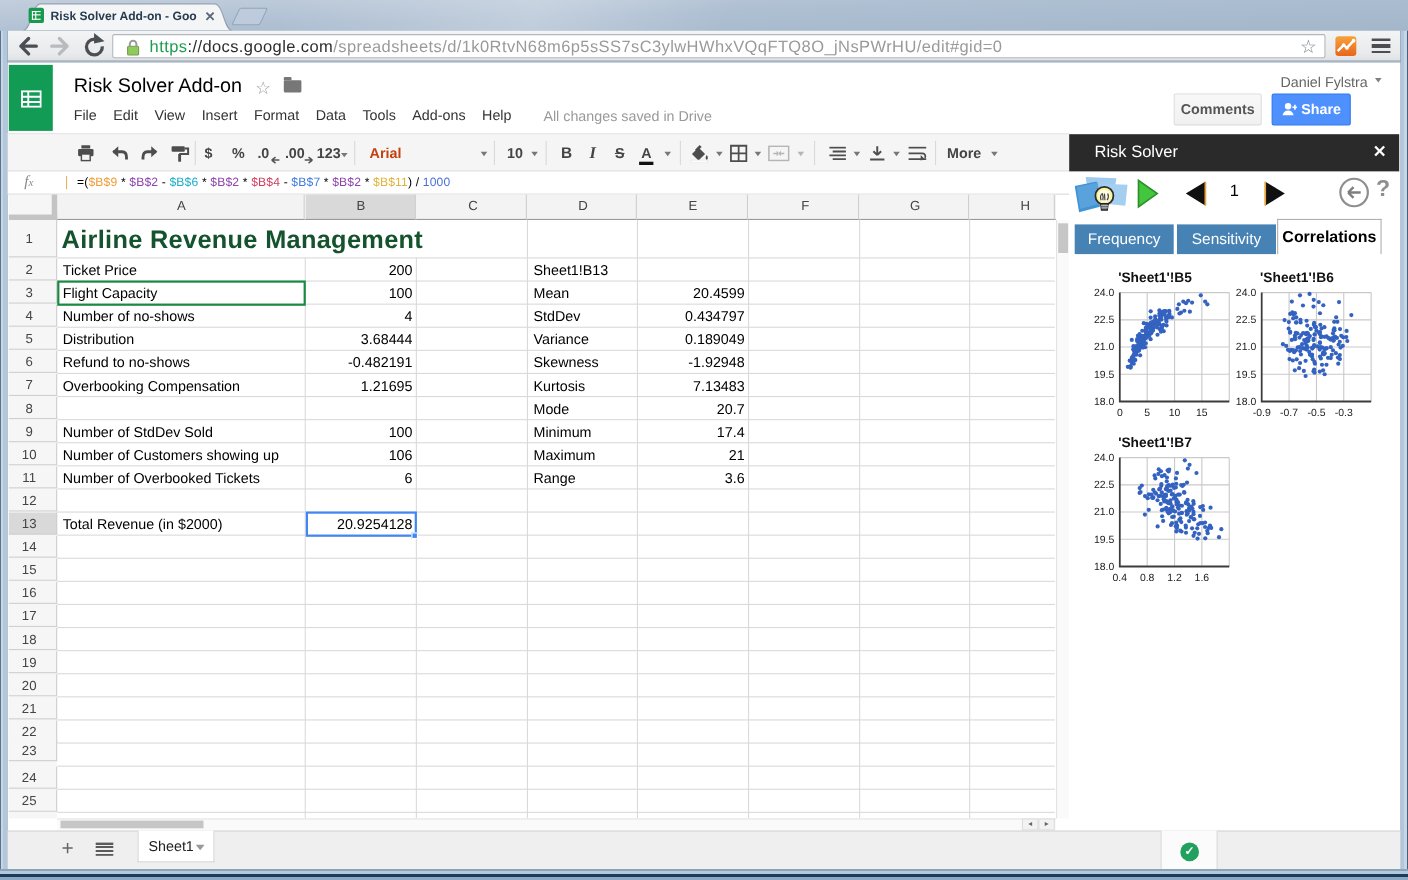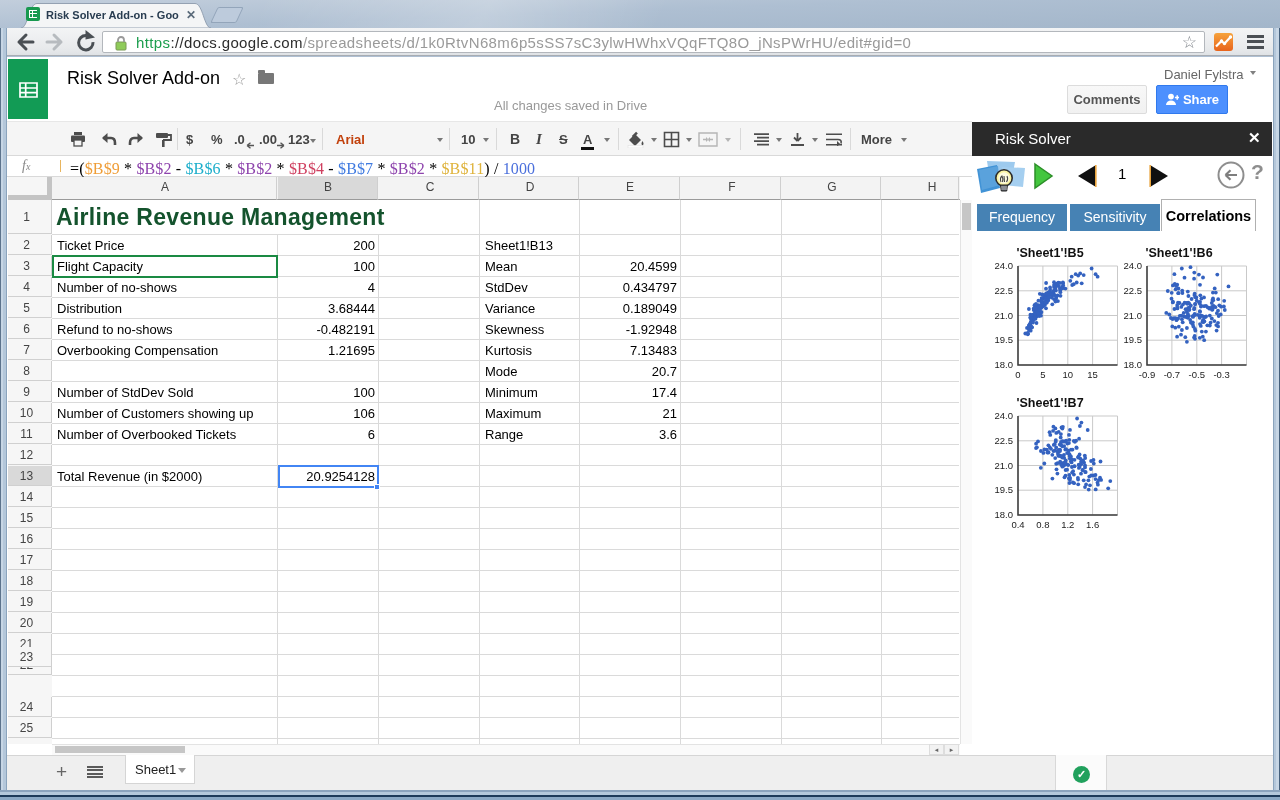--- a/index.html
+++ b/index.html
@@ -51,21 +51,21 @@
 #shareico{position:absolute;left:1158px;top:36px;width:14px;height:12px}
 
 #toolbar{position:absolute;left:7px;top:121px;width:965px;height:35px;background:#f5f5f5;border-top:1px solid #e7e7e7;border-bottom:1px solid #d9d9d9}
 #toolbar .tsep{position:absolute;top:6px;width:1px;height:22px;background:#d9d9d9}
 #toolbar .tt{position:absolute;top:0;height:35px;line-height:35px;font-size:13px;font-weight:bold;color:#444}
 #toolbar .arrow{position:absolute;top:16px;border:3.5px solid transparent;border-top:4px solid #777}
 
 #fbar{position:absolute;left:7px;top:156px;width:965px;height:21px;background:#fff;border-bottom:1px solid #d9d9d9}
 #fx{position:absolute;left:15px;top:2px;font-family:"Liberation Serif",serif;font-style:italic;font-size:14px;color:#888}
 #fsep{position:absolute;left:53px;top:4px;width:1px;height:12px;background:#e8b55f}
-#formula{position:absolute;left:63px;top:4px;font-family:Liberation Serif, serif;font-size:16px;letter-spacing:.15px;color:#000;white-space:pre}
+#formula{position:absolute;left:63px;top:4px;font-family:Liberation Sans, sans-serif;font-size:11px;letter-spacing:.15px;color:#000;white-space:pre}
 
 #corner{position:absolute;left:8px;top:177px;width:39px;height:18px;background:#f6f6f6}
 #fvbar{position:absolute;left:47px;top:177px;width:5px;height:22px;background:#c4c4c4}
 #fhbar{position:absolute;left:8px;top:195px;width:44px;height:5px;background:#c4c4c4}
 #colheadrow{position:absolute;left:52px;top:177px;width:908px;height:23px;background:#f3f3f3;border-bottom:1px solid #a5a5a5}
 .ch{position:absolute;top:177px;height:23px;background:#f3f3f3;border-right:1px solid #cfcfcf;border-bottom:1px solid #9a9a9a}
 .ch.sel{background:#d9d9d9}
 .chl{position:absolute;top:180px;width:40px;text-align:center;font-size:12px;color:#444}
 .rh{position:absolute;left:8px;width:44px;background:#f6f6f6;border-bottom:1px solid #d0d0d0;border-right:1px solid #cfcfcf;text-align:center;padding-right:6px;font-size:12px;color:#444}
 .rh.sel{background:#d9d9d9}
@@ -138,20 +138,21 @@
 <div id="bborder"></div>
 <div id="app">
  <div id="applogo">
       <svg width="19" height="16" xmlns="http://www.w3.org/2000/svg">
         <path d="M1 1 h17 v14 h-17 z M1 6 h17 M1 10.7 h17 M6.7 1 v14" stroke="#fff" stroke-width="1.7" fill="none"></path>
       </svg>
     </div>
  <div id="doctitle">Risk Solver Add-on</div>
  <div id="star2">☆</div>
  <div id="folder"></div>
+ <div id="menus"><span>File</span><span>Edit</span><span>View</span><span>Insert</span><span>Format</span><span>Data</span><span>Tools</span><span>Add-ons</span><span>Help</span></div>
  <div id="saved">All changes saved in Drive</div>
  <div id="uname">Daniel Fylstra</div>
  <div id="commentsbtn">Comments</div>
  <div id="sharebtn">Share</div>
  <svg id="shareico" width="15" height="13" xmlns="http://www.w3.org/2000/svg">
       <circle cx="6" cy="3.6" r="2.9" fill="#fff"></circle>
       <path d="M1 12 a5 4.6 0 0 1 10 0 Z" fill="#fff"></path>
       <path d="M12.2 2.2 v4.6 M9.9 4.5 h4.6" stroke="#fff" stroke-width="1.5"></path>
     </svg>
 </div>
@@ -305,21 +306,21 @@
 <div class="rh sel" style="top:466px;height:20px;line-height:20px">13</div>
 <div class="rh" style="top:487px;height:20px;line-height:20px">14</div>
 <div class="rh" style="top:508px;height:20px;line-height:20px">15</div>
 <div class="rh" style="top:529px;height:20px;line-height:20px">16</div>
 <div class="rh" style="top:550px;height:20px;line-height:20px">17</div>
 <div class="rh" style="top:571px;height:20px;line-height:20px">18</div>
 <div class="rh" style="top:592px;height:20px;line-height:20px">19</div>
 <div class="rh" style="top:613px;height:20px;line-height:20px">20</div>
 <div class="rh" style="top:634px;height:20px;line-height:20px">21</div>
 <div class="rh" style="top:655px;height:20px;line-height:20px">22</div>
-<div class="rh" style="top:647px;height:20px;line-height:20px">23</div>
+<div class="rh" style="top:672px;height:20px;line-height:20px">23</div>
 <div class="rh" style="top:697px;height:20px;line-height:20px">24</div>
 <div class="rh" style="top:718px;height:20px;line-height:20px">25</div>
 <div id="corner"></div>
 <div id="fvbar"></div>
 <div id="fhbar"></div>
 <div id="title1">Airline Revenue Management</div>
 <div class="ct" style="left:57px;top:235px;width:219px">Ticket Price</div>
 <div class="ct r" style="left:281px;top:235px;width:94px">200</div>
 <div class="ct" style="left:485px;top:235px;width:94px">Sheet1!B13</div>
 <div class="ct" style="left:57px;top:256px;width:219px">Flight Capacity</div>

